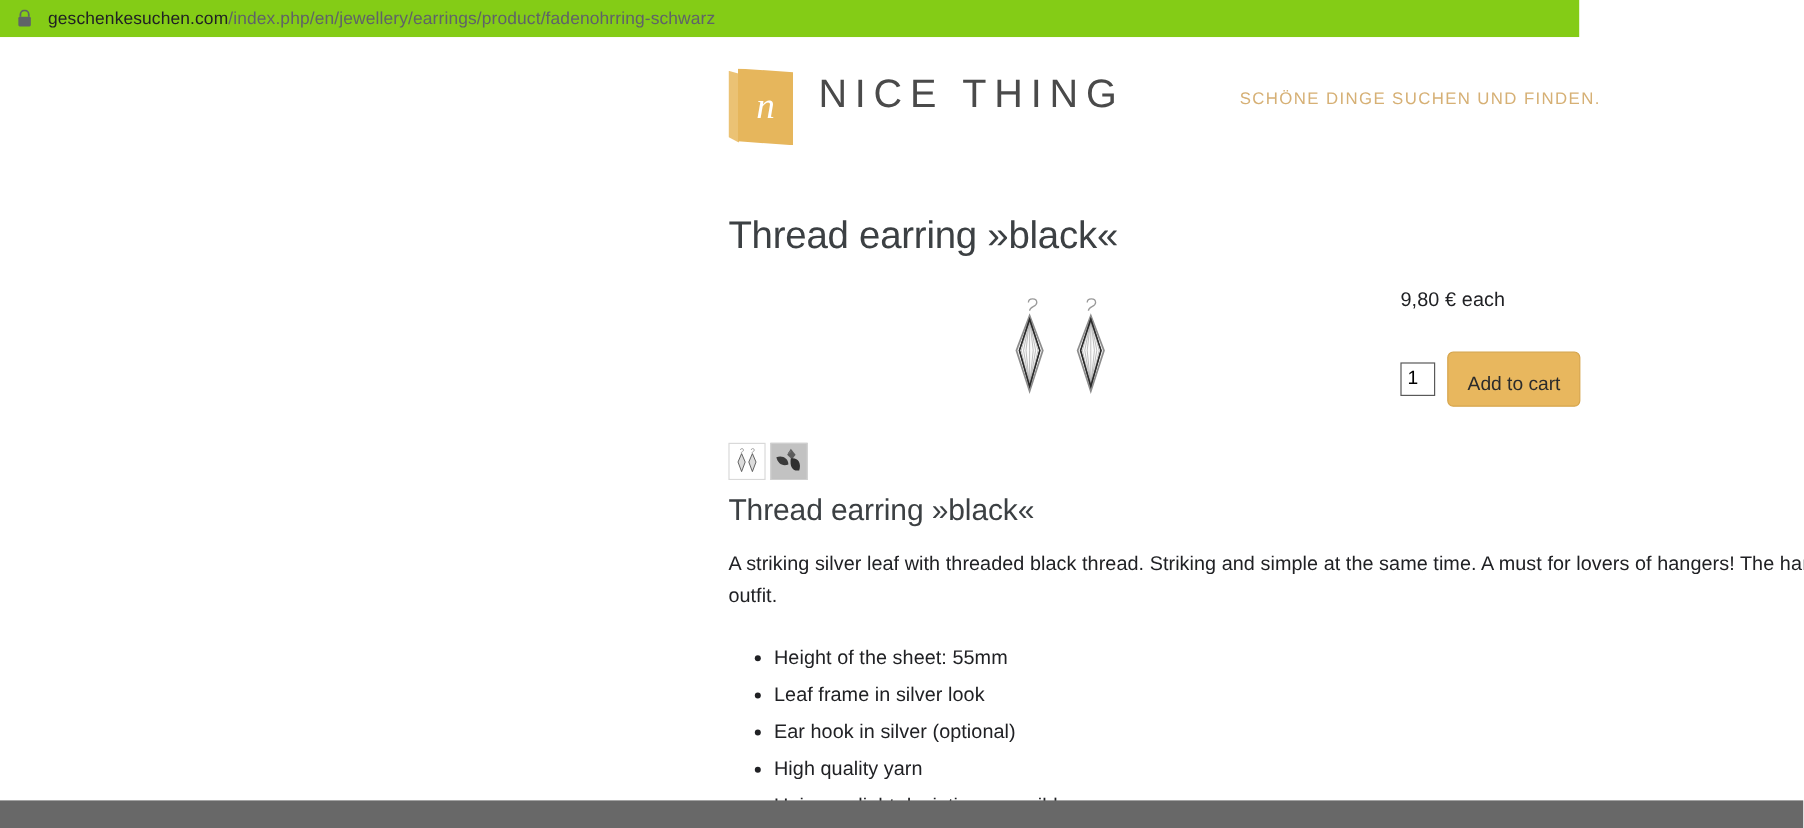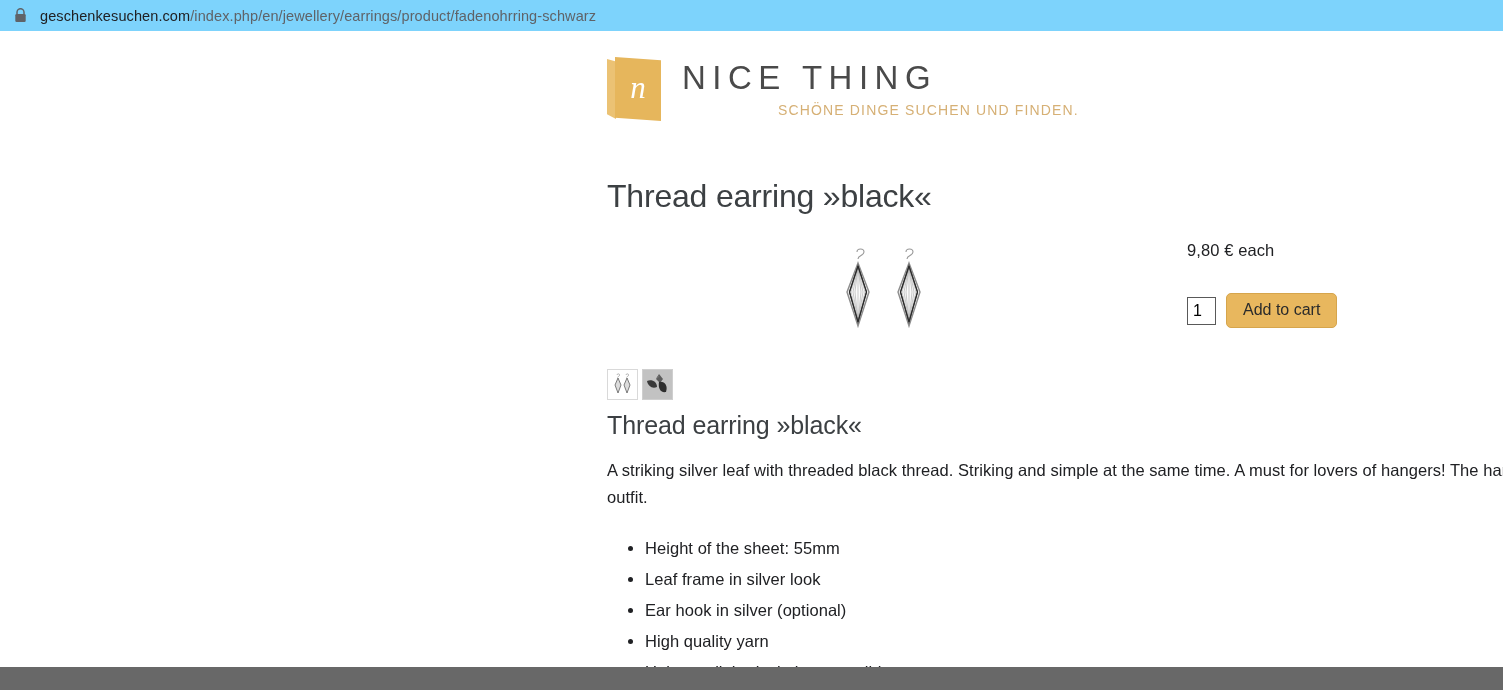--- a/index.html
+++ b/index.html
@@ -12,23 +12,23 @@
     background: #ffffff;
     font-family: "Liberation Sans", sans-serif;
     overflow: hidden;
     position: relative;
   }
 
   
   .urlbar {
     position: absolute;
     left: 0; top: 0;
-    width: 1503px;
+    width: 1316px;
     height: 31px;
-    background: #7dd3fc;
+    background: #84cc16;
     display: flex;
     align-items: center;
     box-sizing: border-box;
     padding-left: 14px;
   }
   .urlbar .lock {
     width: 13px; height: 15px;
     margin-right: 13px;
     flex: none;
     display: block;
@@ -107,23 +107,23 @@
     color: #fff;
     font-family: "Liberation Serif", serif;
     font-style: italic;
     font-size: 31px;
     font-weight: 400;
     padding-bottom: 2px;
     box-sizing: border-box;
   }
   .logo-text {
     display: flex;
-    flex-direction: column;
     justify-content: center;
     padding-top: 6px;
+    align-items: center;
   }
   .logo-title {
     font-size: 33px;
     letter-spacing: 6.5px;
     color: #4a4a4a;
     font-weight: 400;
     line-height: 1;
   }
   .logo-tagline {
     font-size: 14px;
@@ -196,21 +196,20 @@
     cursor: pointer;
     overflow: hidden;
     display: block;
   }
   .thumb.dark { background: #bdbdbd; border-color: #cfcfcf; }
   .thumb svg { display: block; }
 
   .purchase {
     padding-left: 5px;
     padding-top: 4px;
-    margin-left: 20px;
   }
   .price {
     font-size: 16.5px;
     color: #202124;
     letter-spacing: .1px;
   }
   .cart-row {
     display: flex;
     align-items: center;
     margin-top: 33px;
@@ -228,21 +227,21 @@
     border-radius: 0;
   }
   .add-btn {
     margin-left: 10px;
     background: #e8b75e;
     border: 1px solid #d6a54c;
     border-radius: 5px;
     font-size: 16px;
     color: #2b2b2b;
     font-family: "Liberation Sans", sans-serif;
-    padding: 7px 16px 8px;
+    padding: 18px 16px 8px;
     cursor: pointer;
     line-height: 1.1;
   }
 
   
   .desc-title {
     font-size: 25px;
     font-weight: 400;
     color: #3c4043;
     margin: 11px 0 0 0;

